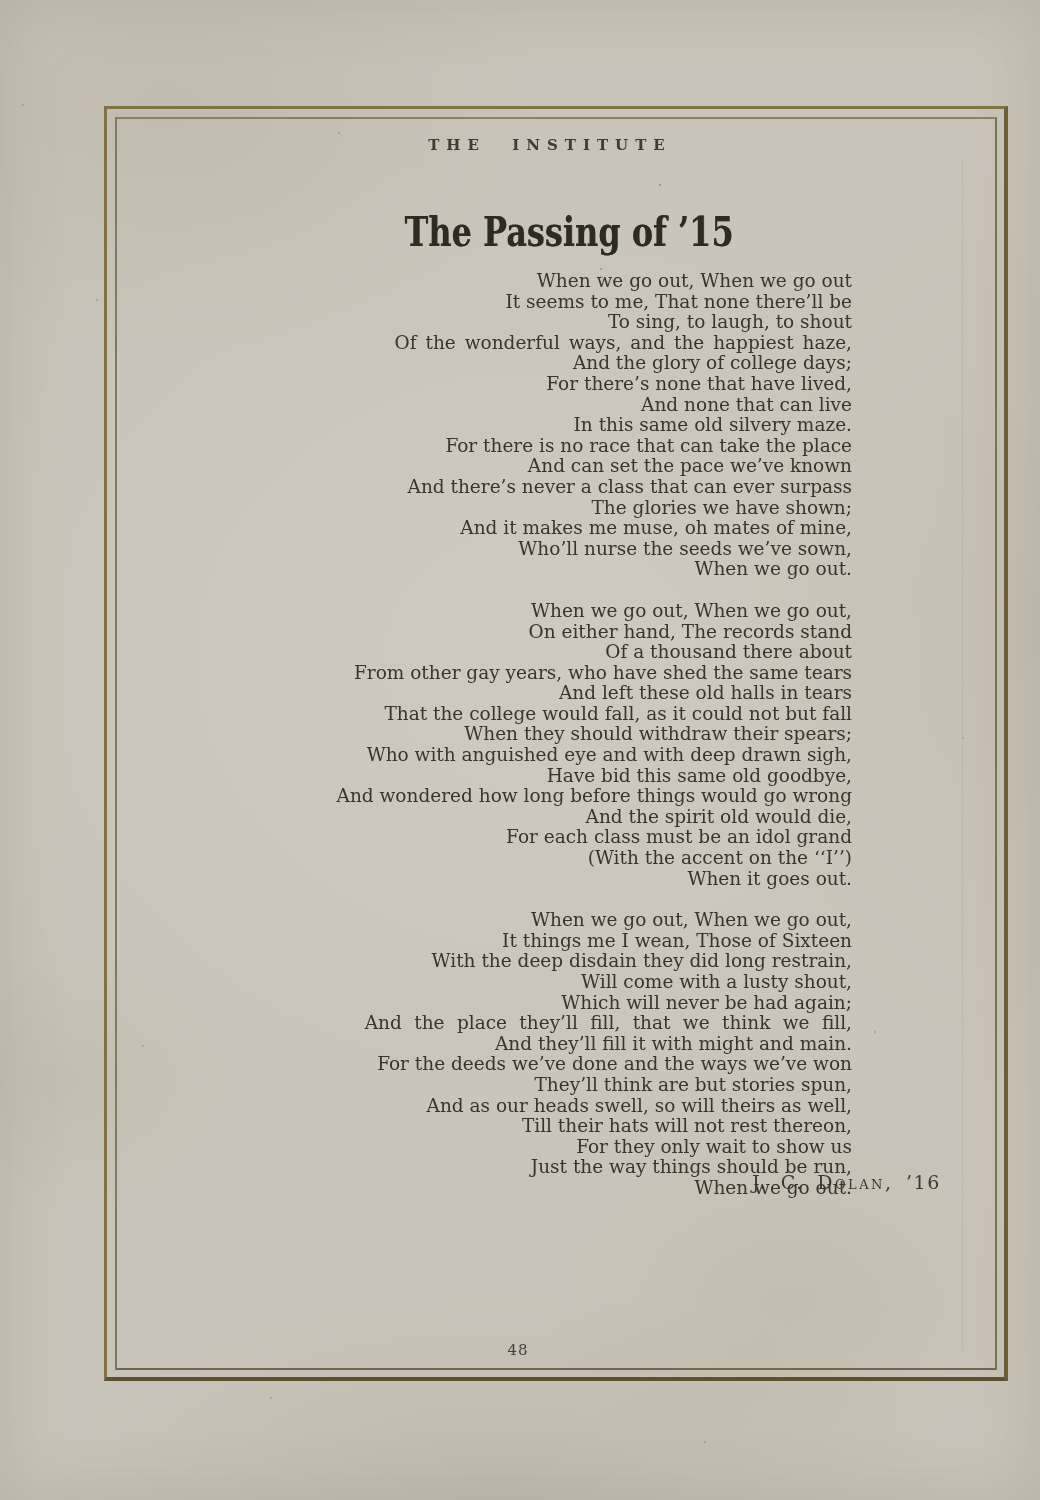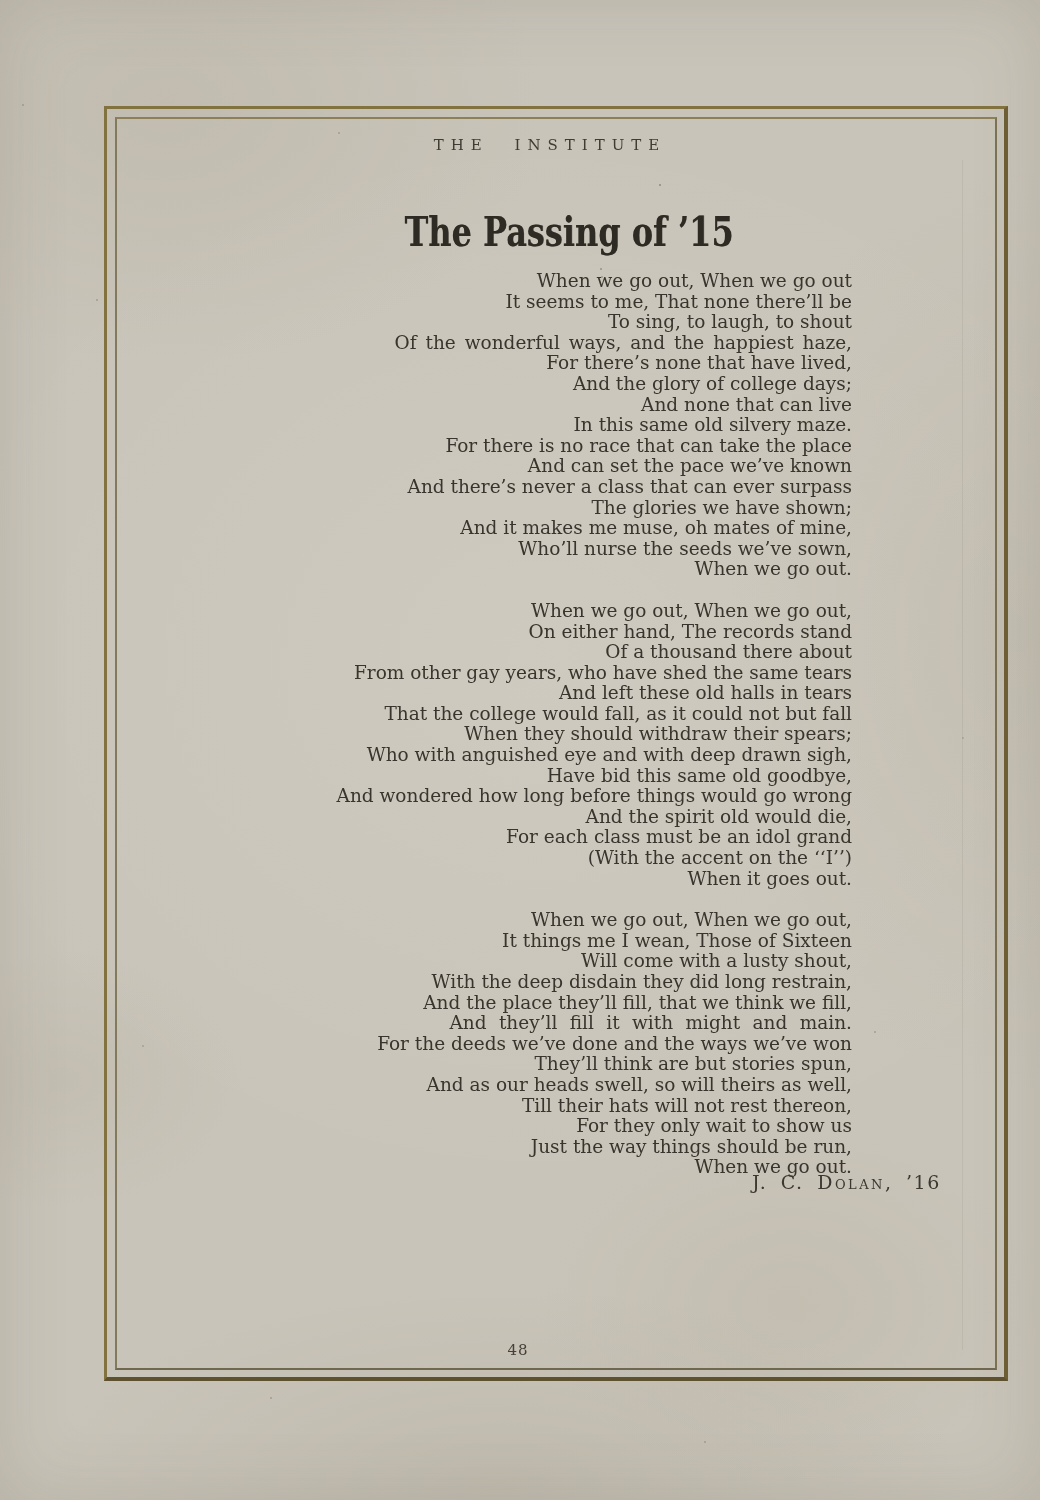--- a/index.html
+++ b/index.html
@@ -36,21 +36,21 @@
   }
   .frame-inner{
     position:absolute;left:115px;top:117px;width:878px;height:1249px;
     border:2px solid;
     border-top-color:#8b8058;border-left-color:#837a5e;
     border-right-color:#7c7253;border-bottom-color:#6f684e;
   }
   .running-header{
     position:absolute;left:105px;top:136px;width:890px;
     text-align:center;
-    font-size:15px;font-weight:normal;color:#403b33;
+    font-size:15px;font-weight:bold;color:#403b33;
     letter-spacing:7px;word-spacing:14px;
   }
   .poem-title{
     position:absolute;left:105px;top:208px;width:928px;
     text-align:center;
   }
   .poem-title .tt{
     display:inline-block;
     transform:scaleX(.78);transform-origin:50% 50%;
     font-size:41px;font-weight:bold;color:var(--title-ink);
@@ -112,22 +112,22 @@
   <div class="poem-title">
     <span class="tt">The Passing of ’15</span>
   </div>
 
   <div class="poem">
       <div class="stanza">
         <div class="poem-line">When we go out, When we go out</div>
         <div class="poem-line">It seems to me, That none there’ll be</div>
         <div class="poem-line">To sing, to laugh, to shout</div>
         <div class="poem-line">Of the wonderful ways, and the happiest haze,</div>
+        <div class="poem-line">And the glory of college days;</div>
         <div class="poem-line">For there’s none that have lived,</div>
-        <div class="poem-line">And the glory of college days;</div>
         <div class="poem-line">And none that can live</div>
         <div class="poem-line">In this same old silvery maze.</div>
         <div class="poem-line">For there is no race that can take the place</div>
         <div class="poem-line">And can set the pace we’ve known</div>
         <div class="poem-line">And there’s never a class that can ever surpass</div>
         <div class="poem-line">The glories we have shown;</div>
         <div class="poem-line">And it makes me muse, oh mates of mine,</div>
         <div class="poem-line">Who’ll nurse the seeds we’ve sown,</div>
         <div class="poem-line">When we go out.</div>
       </div>
@@ -143,22 +143,23 @@
         <div class="poem-line">Have bid this same old goodbye,</div>
         <div class="poem-line">And wondered how long before things would go wrong</div>
         <div class="poem-line">And the spirit old would die,</div>
         <div class="poem-line">For each class must be an idol grand</div>
         <div class="poem-line">(With the accent on the ‘‘I’’)</div>
         <div class="poem-line">When it goes out.</div>
       </div>
       <div class="stanza">
         <div class="poem-line">When we go out, When we go out,</div>
         <div class="poem-line">It things me I wean, Those of Sixteen</div>
+        <div class="poem-line">With the deep disdain they did long restrain,</div>
         <div class="poem-line">Will come with a lusty shout,</div>
-        <div class="poem-line">With the deep disdain they did long restrain,</div>
+        <div class="poem-line">Which will never be had again;</div>
         <div class="poem-line">And the place they’ll fill, that we think we fill,</div>
         <div class="poem-line">And they’ll fill it with might and main.</div>
         <div class="poem-line">For the deeds we’ve done and the ways we’ve won</div>
         <div class="poem-line">They’ll think are but stories spun,</div>
         <div class="poem-line">And as our heads swell, so will theirs as well,</div>
         <div class="poem-line">Till their hats will not rest thereon,</div>
         <div class="poem-line">For they only wait to show us</div>
         <div class="poem-line">Just the way things should be run,</div>
         <div class="poem-line">When we go out.</div>
       </div>

